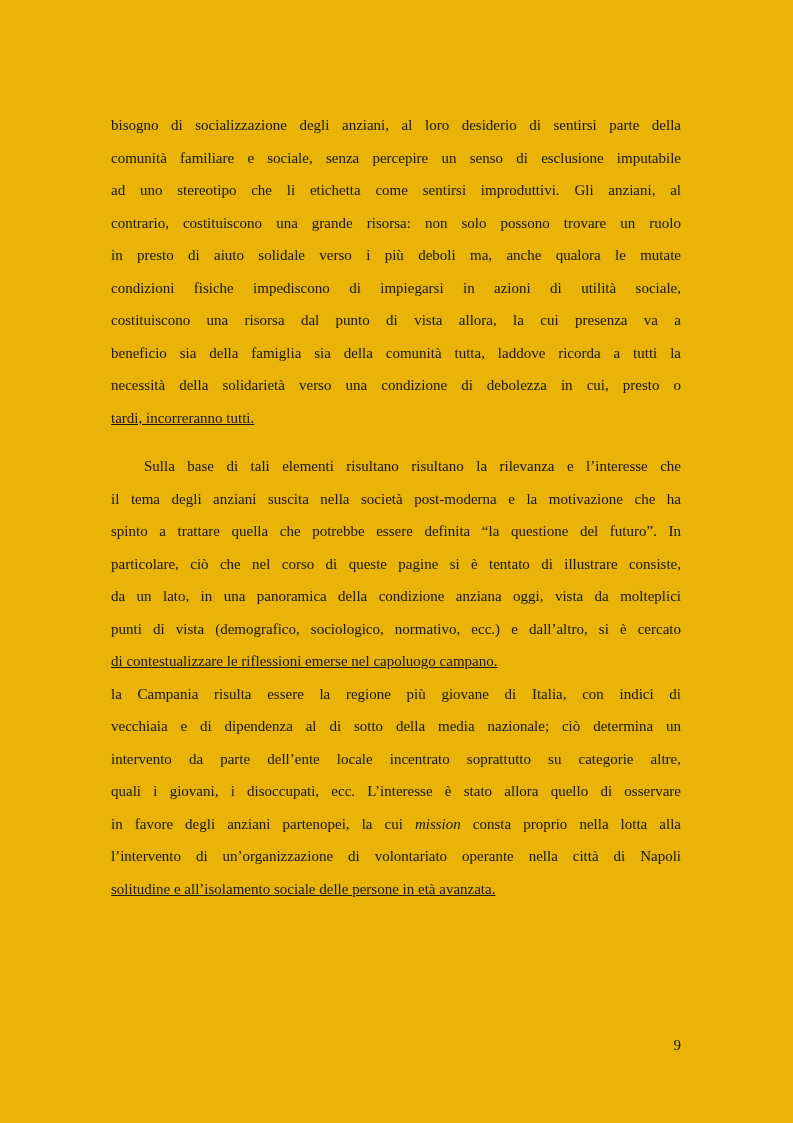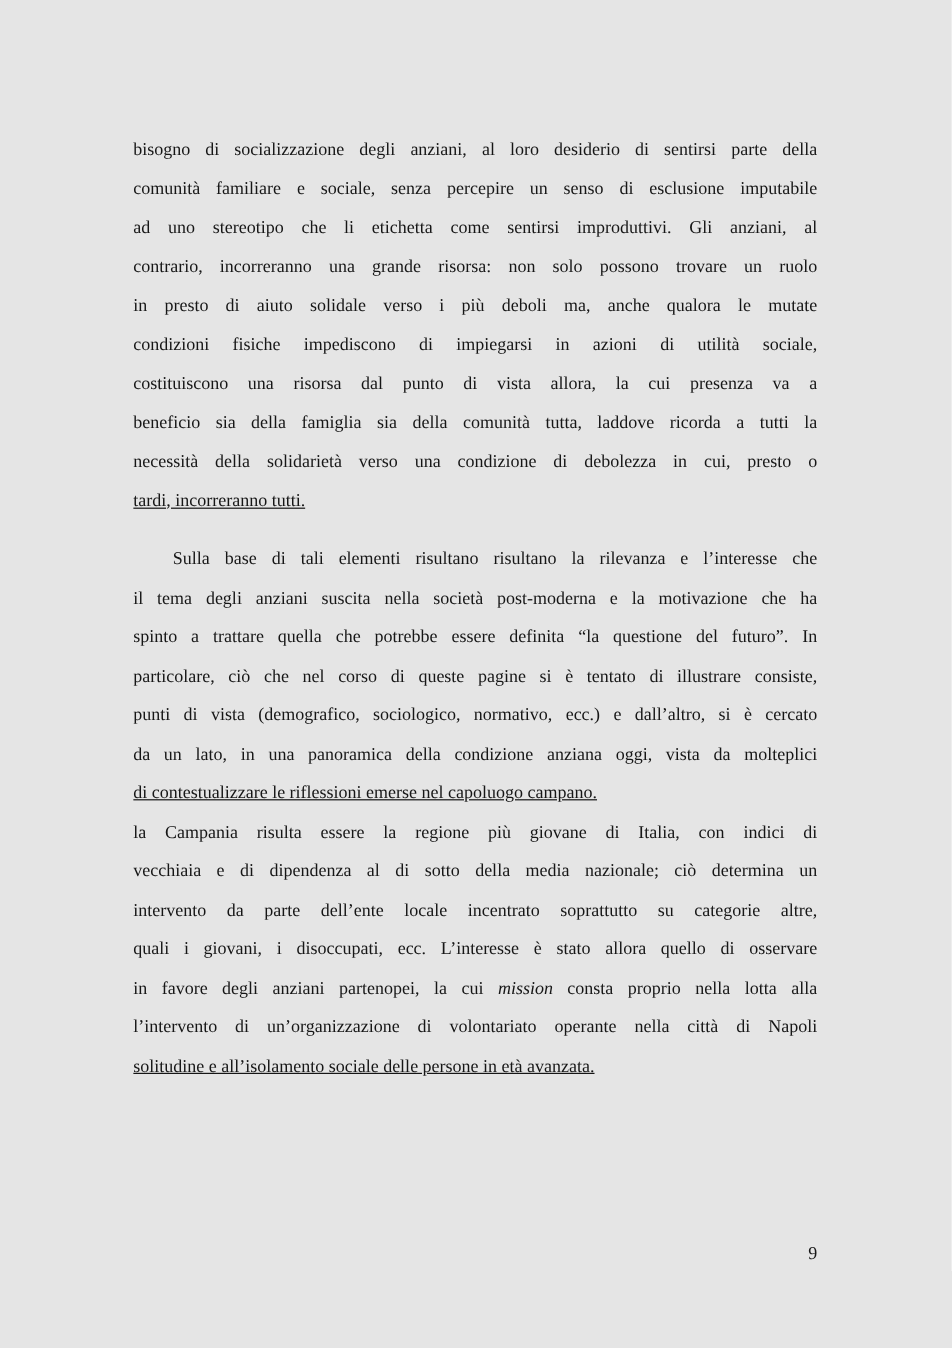--- a/index.html
+++ b/index.html
@@ -11,21 +11,21 @@
     width: 793px;
     height: 1123px;
     position: relative;
     font-family: "Liberation Serif", "DejaVu Serif", serif;
     color: #161616;
     overflow: hidden;
   }
   .page {
     position: absolute;
     inset: 0;
-    background: #e5e5e5;
+    background: #eab308;
   }
   .text-block {
     position: absolute;
     left: 111px;
     top: 109px;
     width: 570px;
     font-size: 15px;
     line-height: 32.5px;
   }
   .paragraph { margin: 0; }
@@ -57,35 +57,35 @@
 </style>
 </head>
 <body>
 
 <div class="page">
   <div class="text-block" id="text-block">
       <div class="paragraph space-after">
         <div class="line">bisogno di socializzazione degli anziani, al loro desiderio di sentirsi parte della</div>
         <div class="line">comunità familiare e sociale, senza percepire un senso di esclusione imputabile</div>
         <div class="line">ad uno stereotipo che li etichetta come sentirsi improduttivi. Gli anziani, al</div>
-        <div class="line">contrario, incorreranno una grande risorsa: non solo possono trovare un ruolo</div>
+        <div class="line">contrario, costituiscono una grande risorsa: non solo possono trovare un ruolo</div>
         <div class="line">in presto di aiuto solidale verso i più deboli ma, anche qualora le mutate</div>
         <div class="line">condizioni fisiche impediscono di impiegarsi in azioni di utilità sociale,</div>
         <div class="line">costituiscono una risorsa dal punto di vista allora, la cui presenza va a</div>
         <div class="line">beneficio sia della famiglia sia della comunità tutta, laddove ricorda a tutti la</div>
         <div class="line">necessità della solidarietà verso una condizione di debolezza in cui, presto o</div>
         <div class="line last">tardi, incorreranno tutti.</div>
       </div>
       <div class="paragraph">
         <div class="line indent">Sulla base di tali elementi risultano risultano la rilevanza e l’interesse che</div>
         <div class="line">il tema degli anziani suscita nella società post-moderna e la motivazione che ha</div>
         <div class="line">spinto a trattare quella che potrebbe essere definita “la questione del futuro”. In</div>
         <div class="line">particolare, ciò che nel corso di queste pagine si è tentato di illustrare consiste,</div>
+        <div class="line">da un lato, in una panoramica della condizione anziana oggi, vista da molteplici</div>
         <div class="line">punti di vista (demografico, sociologico, normativo, ecc.) e dall’altro, si è cercato</div>
-        <div class="line">da un lato, in una panoramica della condizione anziana oggi, vista da molteplici</div>
         <div class="line last">di contestualizzare le riflessioni emerse nel capoluogo campano.</div>
       </div>
       <div class="paragraph">
         <div class="line">la Campania risulta essere la regione più giovane di Italia, con indici di</div>
         <div class="line">vecchiaia e di dipendenza al di sotto della media nazionale; ciò determina un</div>
         <div class="line">intervento da parte dell’ente locale incentrato soprattutto su categorie altre,</div>
         <div class="line">quali i giovani, i disoccupati, ecc. L’interesse è stato allora quello di osservare</div>
         <div class="line">in favore degli anziani partenopei, la cui <span class="italic">mission</span> consta proprio nella lotta alla</div>
         <div class="line">l’intervento di un’organizzazione di volontariato operante nella città di Napoli</div>
         <div class="line last">solitudine e all’isolamento sociale delle persone in età avanzata.</div>

